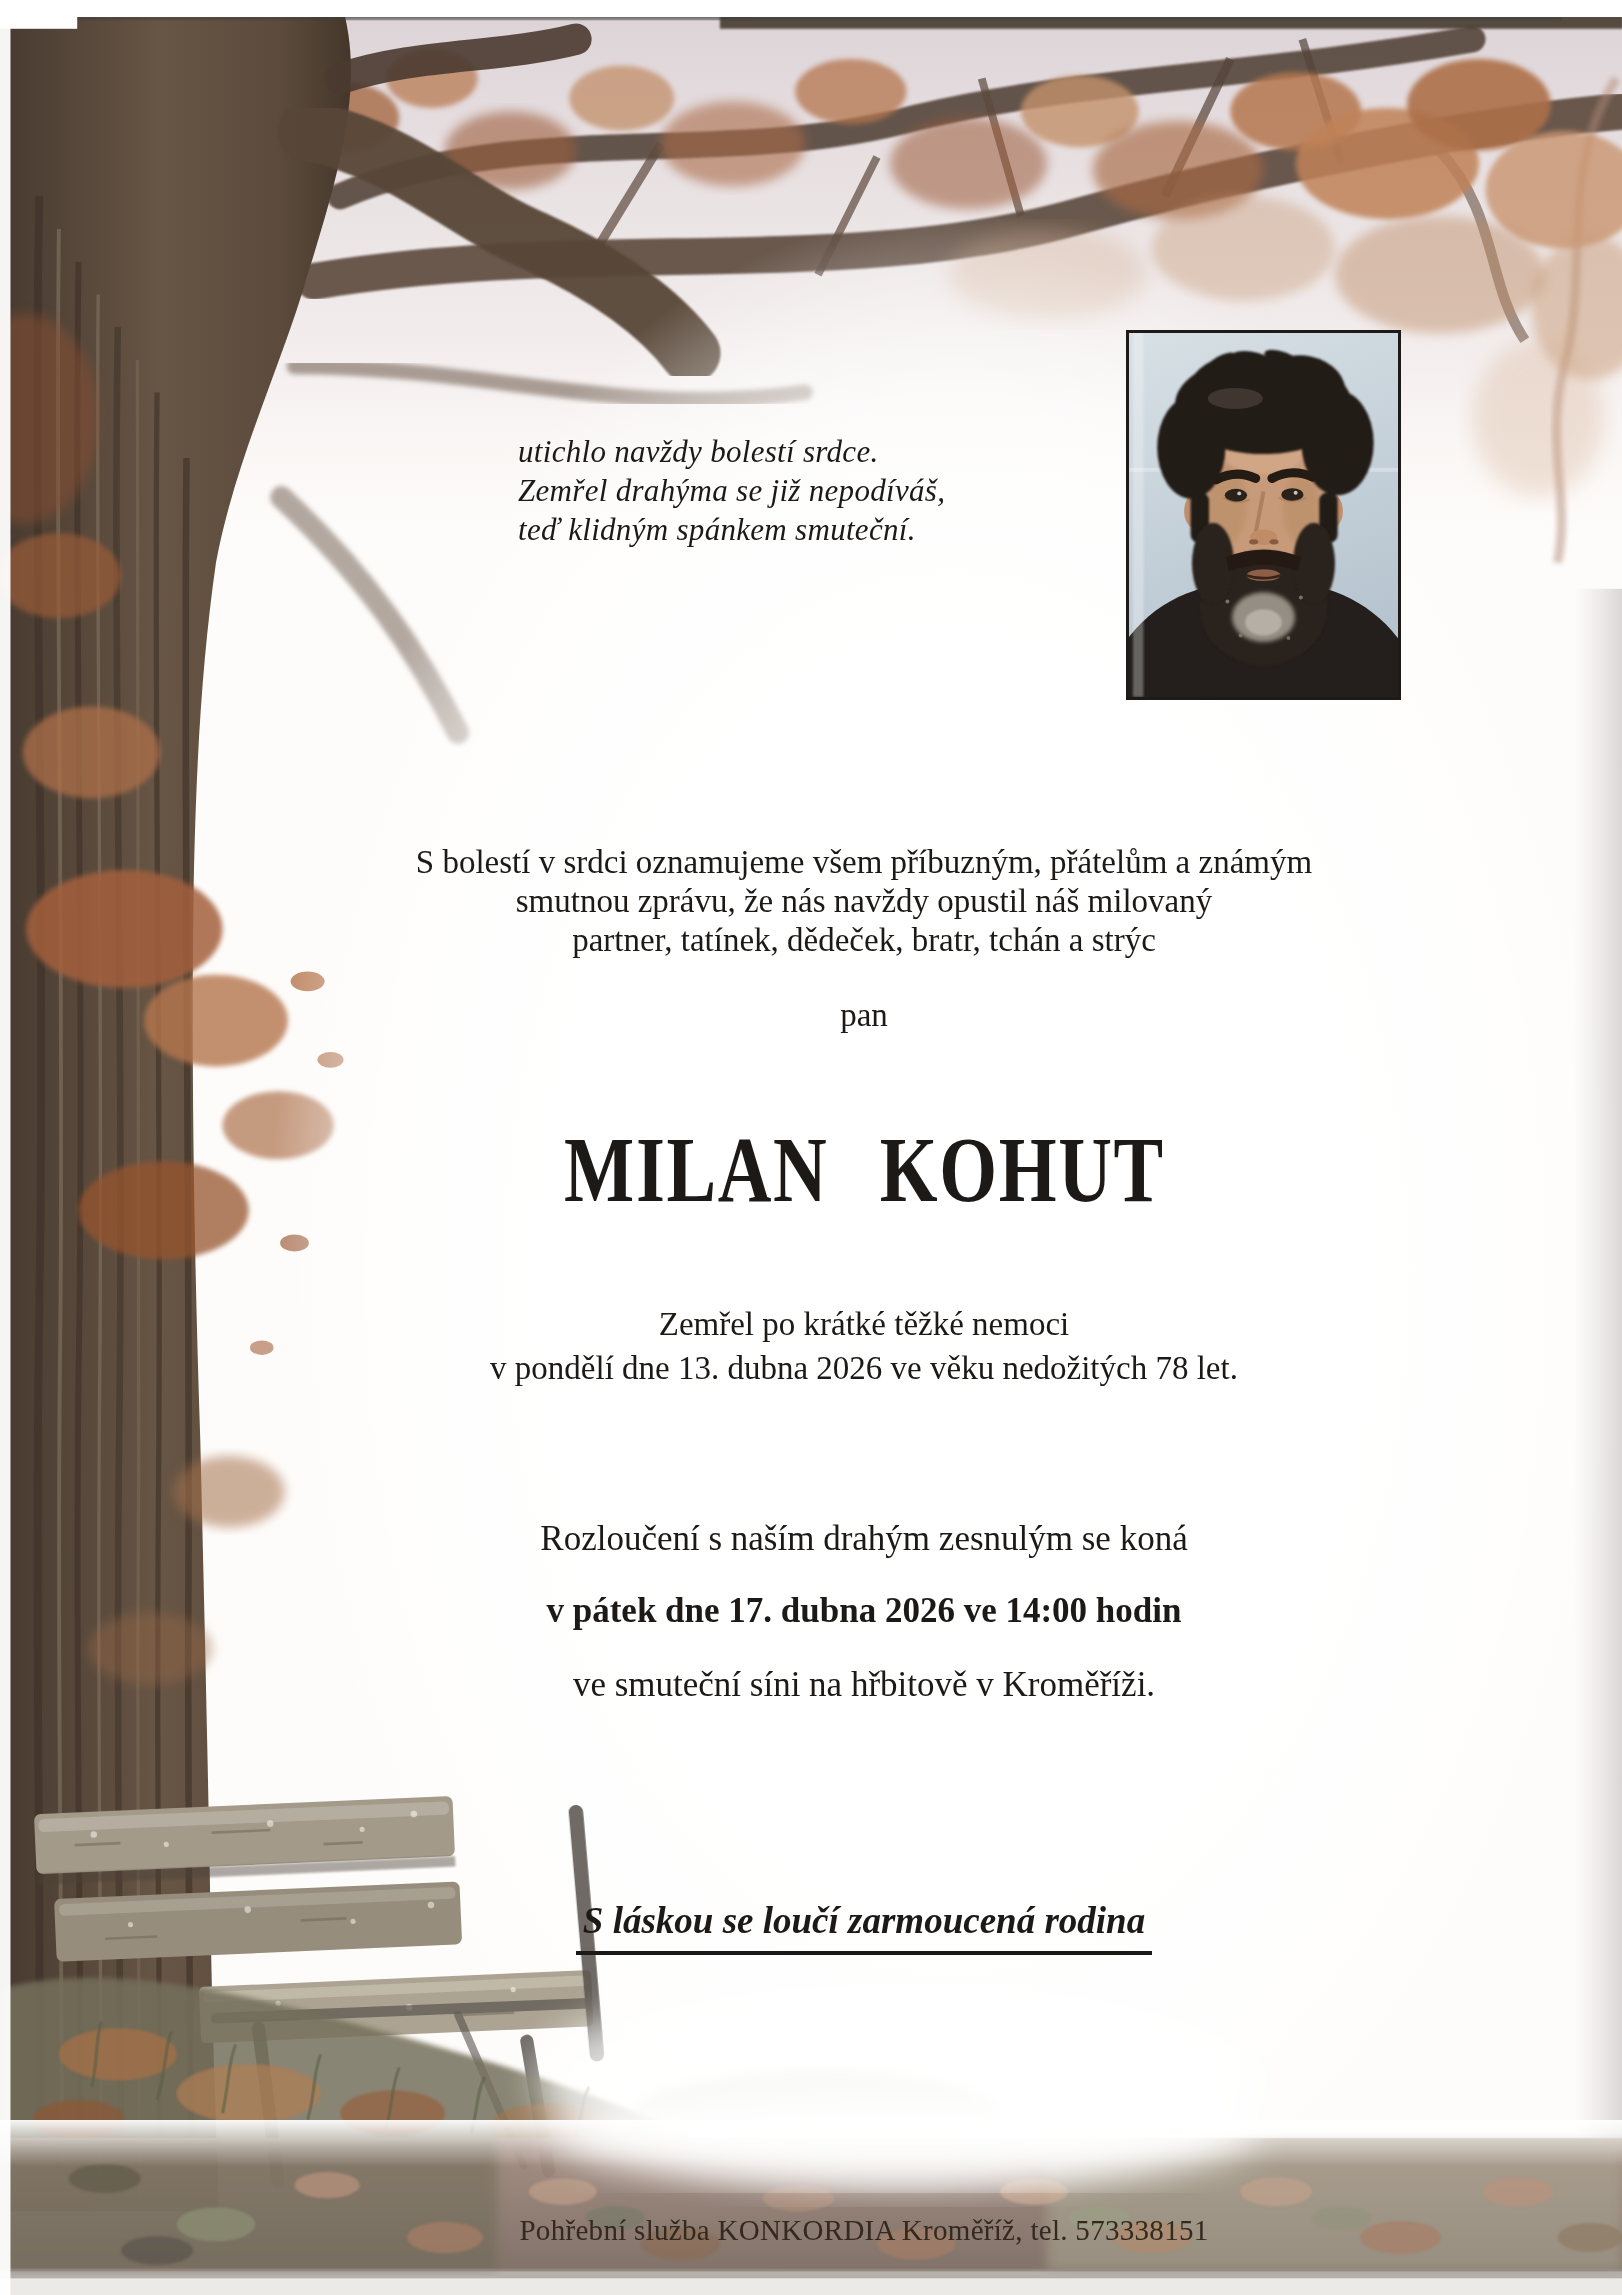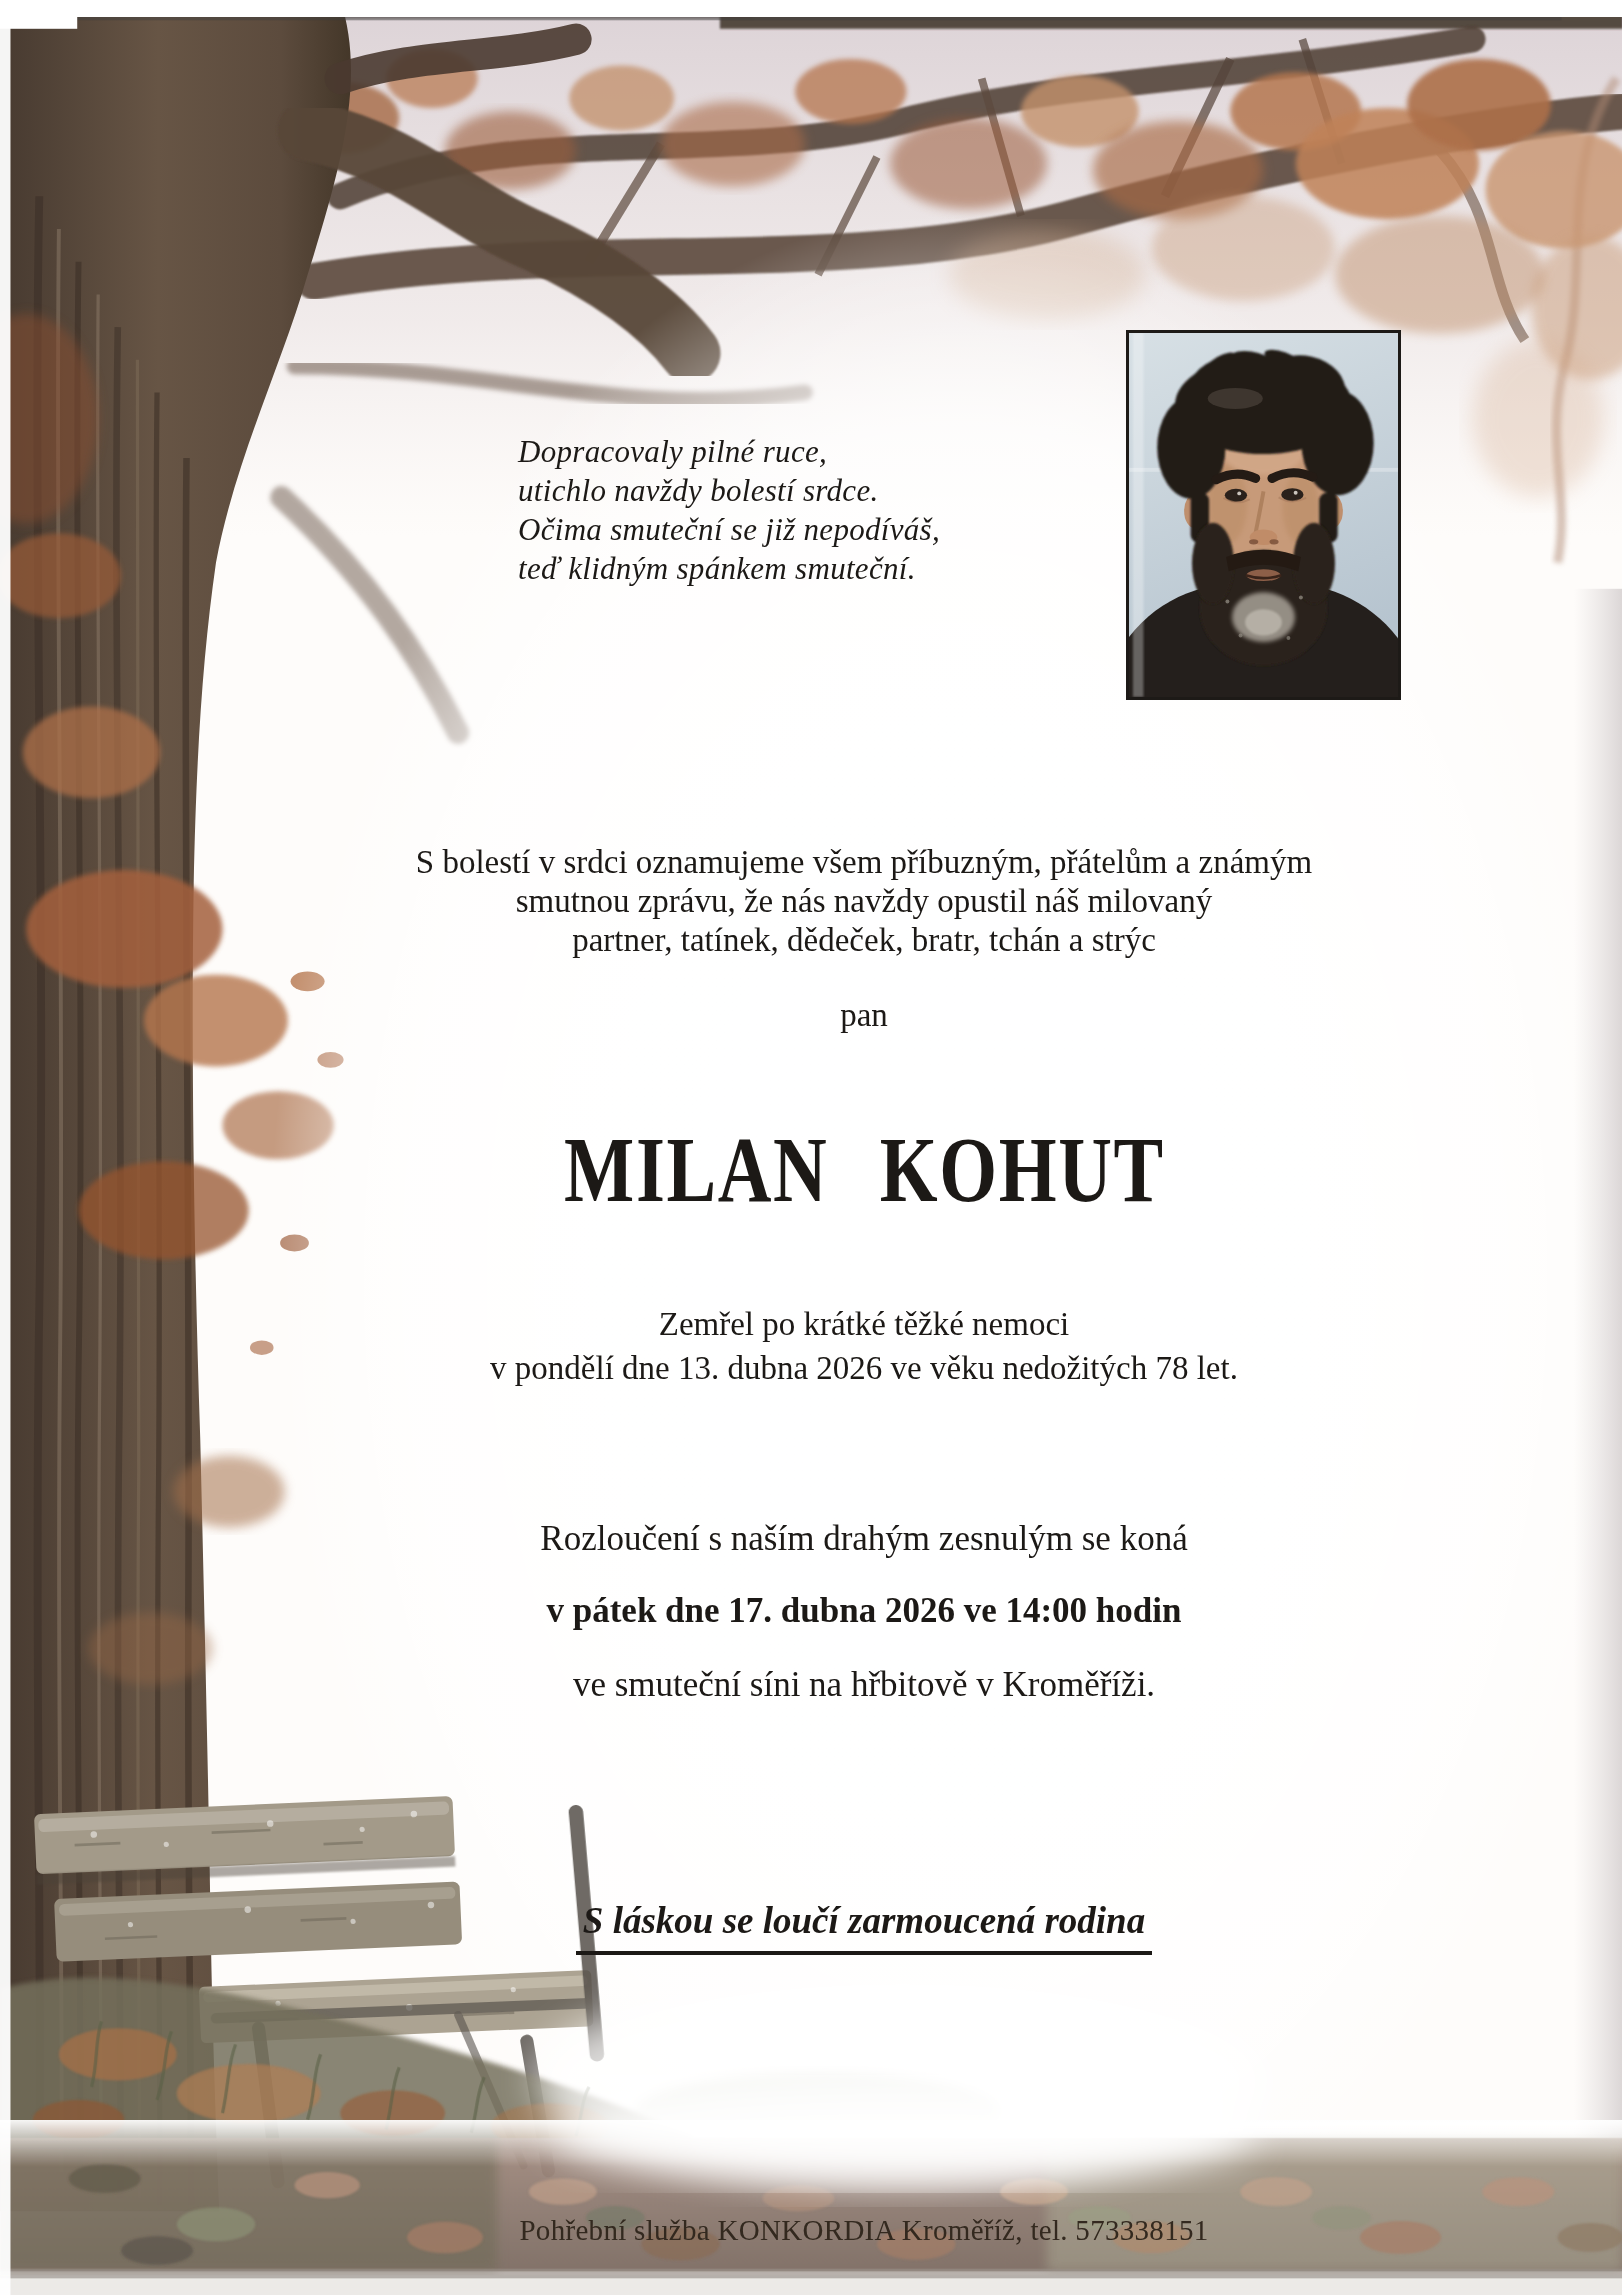--- a/index.html
+++ b/index.html
@@ -254,23 +254,22 @@
 
   <g>
     <rect x="0" y="0" width="2480" height="26" fill="#ffffff"></rect>
     <rect x="56" y="26" width="2330" height="5" fill="#3f3f3f" opacity=".45"></rect>
     <rect x="0" y="0" width="118" height="44" fill="#ffffff"></rect>
     <rect x="0" y="0" width="16" height="3508" fill="#ffffff" opacity=".95"></rect>
   </g>
 </svg>
 
 <div class="layer poem">
-  <div>Dopracovaly pilné ruce,</div>
   <div>utichlo navždy bolestí srdce.</div>
-  <div>Očima smuteční se již nepodíváš,</div>
+  <div>Zemřel drahýma se již nepodíváš,</div>
   <div>teď klidným spánkem smuteční.</div>
 </div>
 
 <div class="layer photo-frame">
   <svg viewBox="0 0 410 556" preserveAspectRatio="none">
     <defs>
       <linearGradient id="pbg" x1="0" y1="0" x2=".3" y2="1">
         <stop offset="0" stop-color="#d7e0e5"></stop>
         <stop offset="1" stop-color="#b6c4cf"></stop>
       </linearGradient>

